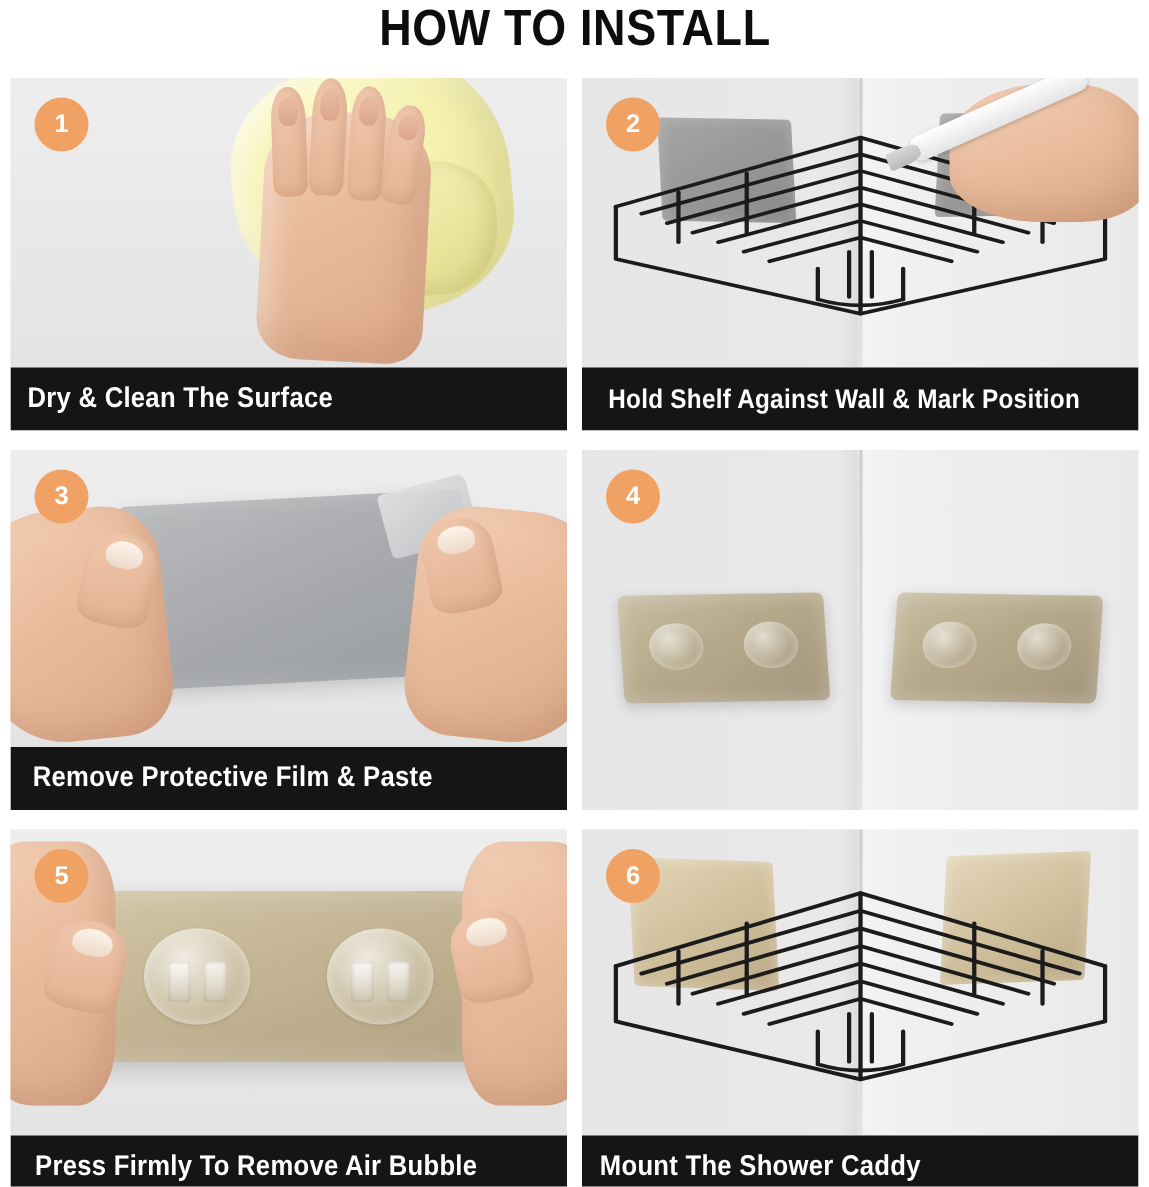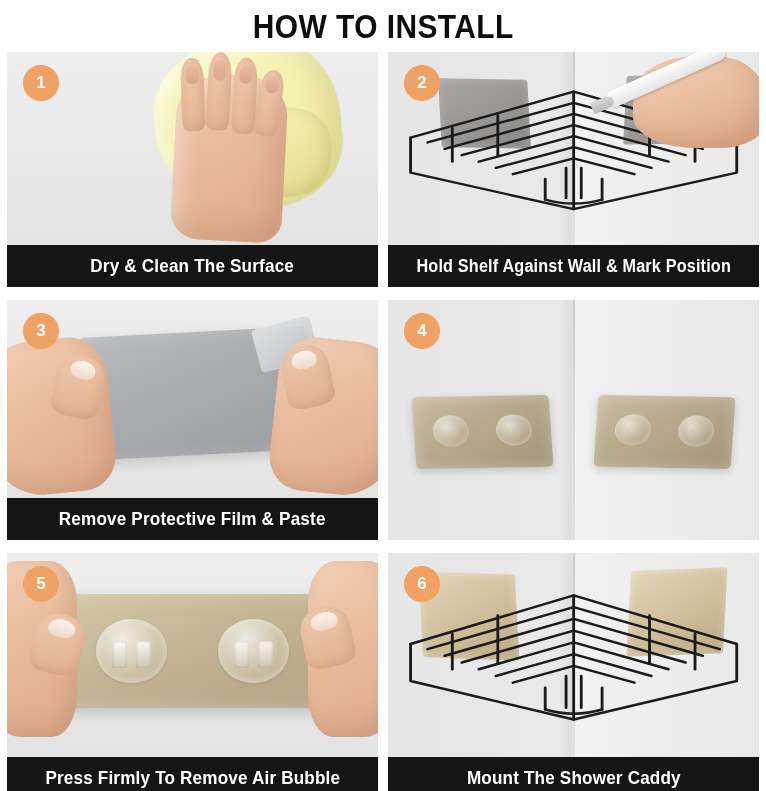--- a/index.html
+++ b/index.html
@@ -19,21 +19,20 @@
     width: 766px;
     height: 791px;
     background: #ffffff;
     box-sizing: border-box;
   }
 
   
   .title-bar {
     height: 52px;
     display: flex;
-    align-items: center;
     justify-content: center;
   }
   .title {
     font-family: "Liberation Sans Narrow", "Liberation Sans", sans-serif;
     font-weight: 700;
     font-size: 34px;
     letter-spacing: 0.5px;
     color: #0d0d0d;
     transform: scaleX(0.88);
     transform-origin: center;
@@ -84,21 +83,21 @@
   }
 
   
   .caption {
     flex: 0 0 auto;
     height: 42px;
     background: #151515;
     color: #ffffff;
     display: flex;
     align-items: center;
-    justify-content: center;
+    justify-content: flex-start;
     font-family: "Liberation Sans Narrow", "Liberation Sans", sans-serif;
     font-weight: 700;
     font-size: 19px;
     letter-spacing: 0.2px;
     white-space: nowrap;
     z-index: 10;
   }
   .caption span {
     transform: scaleX(0.9);
     transform-origin: center;

